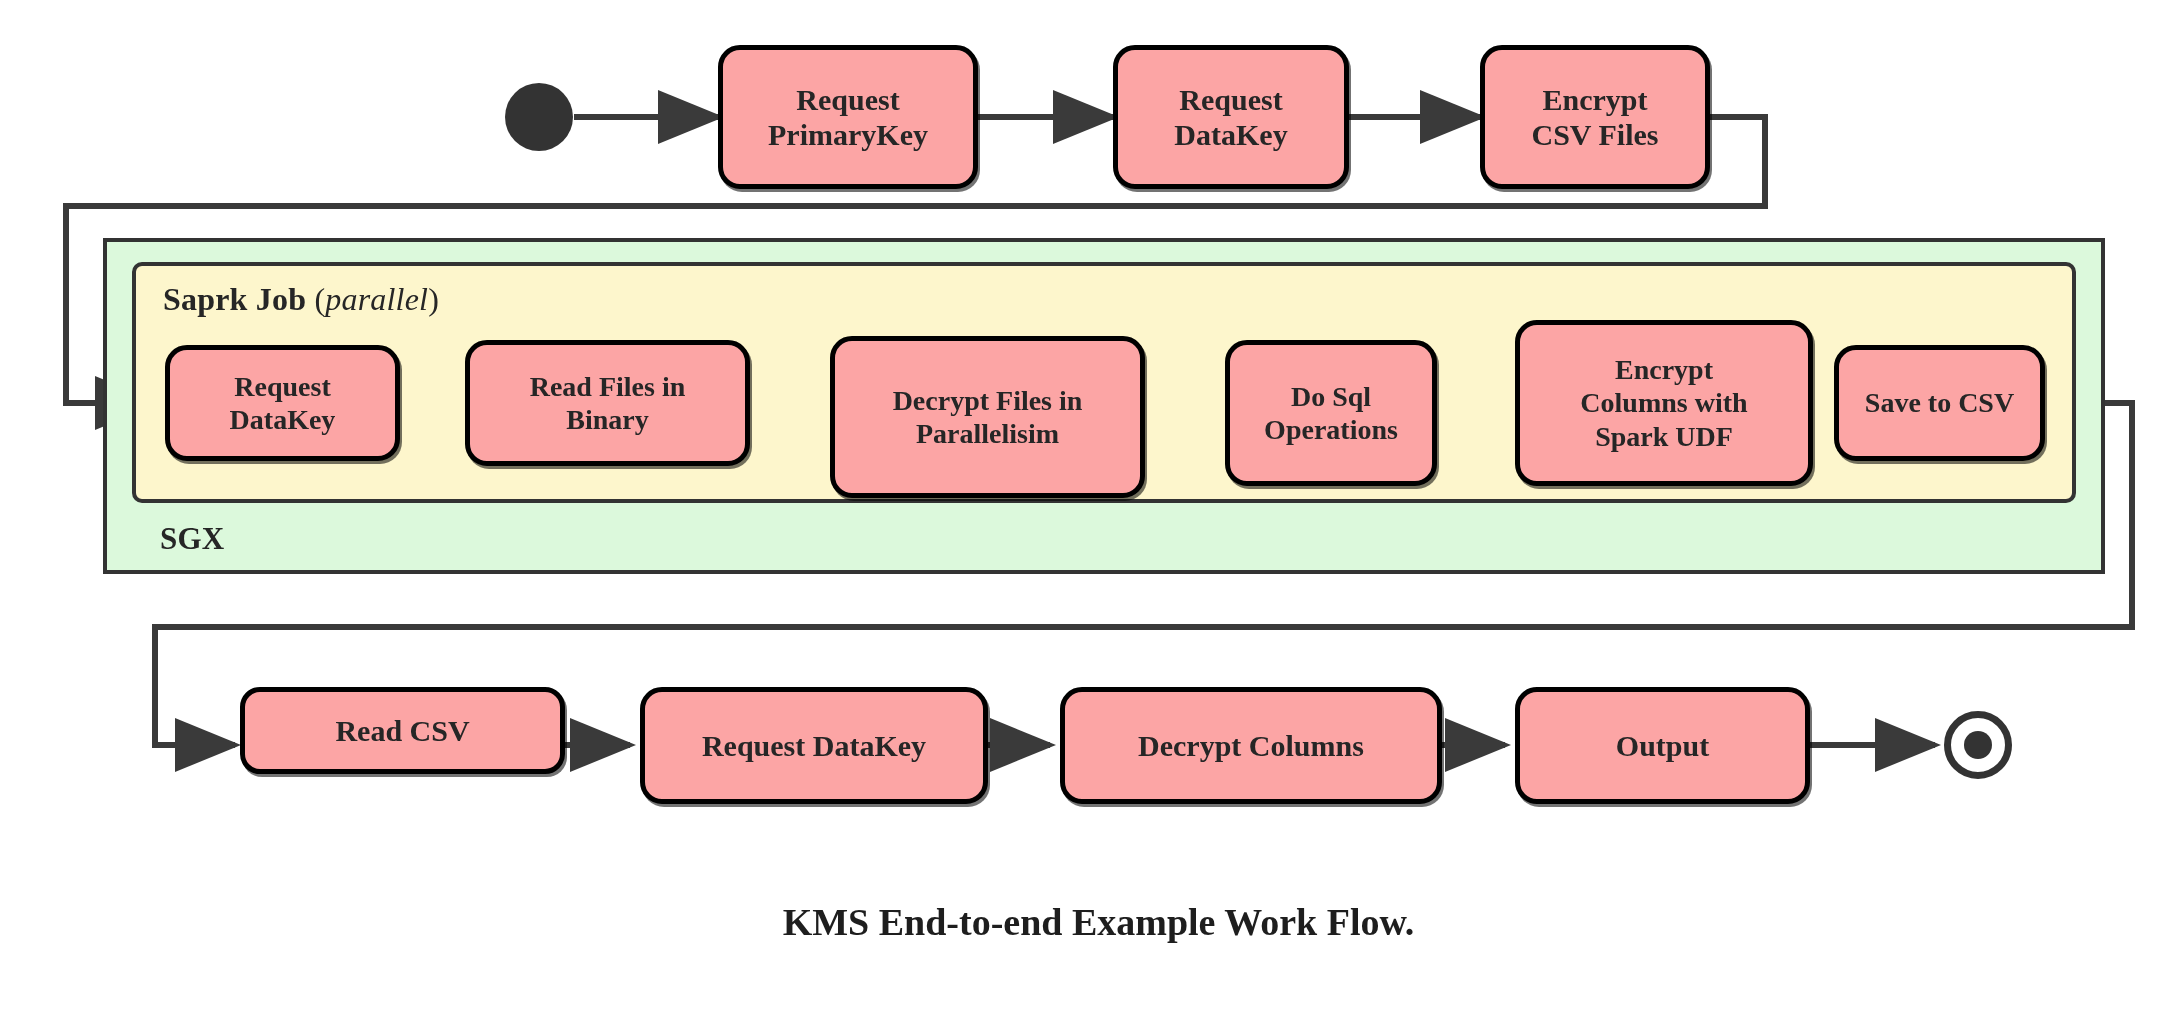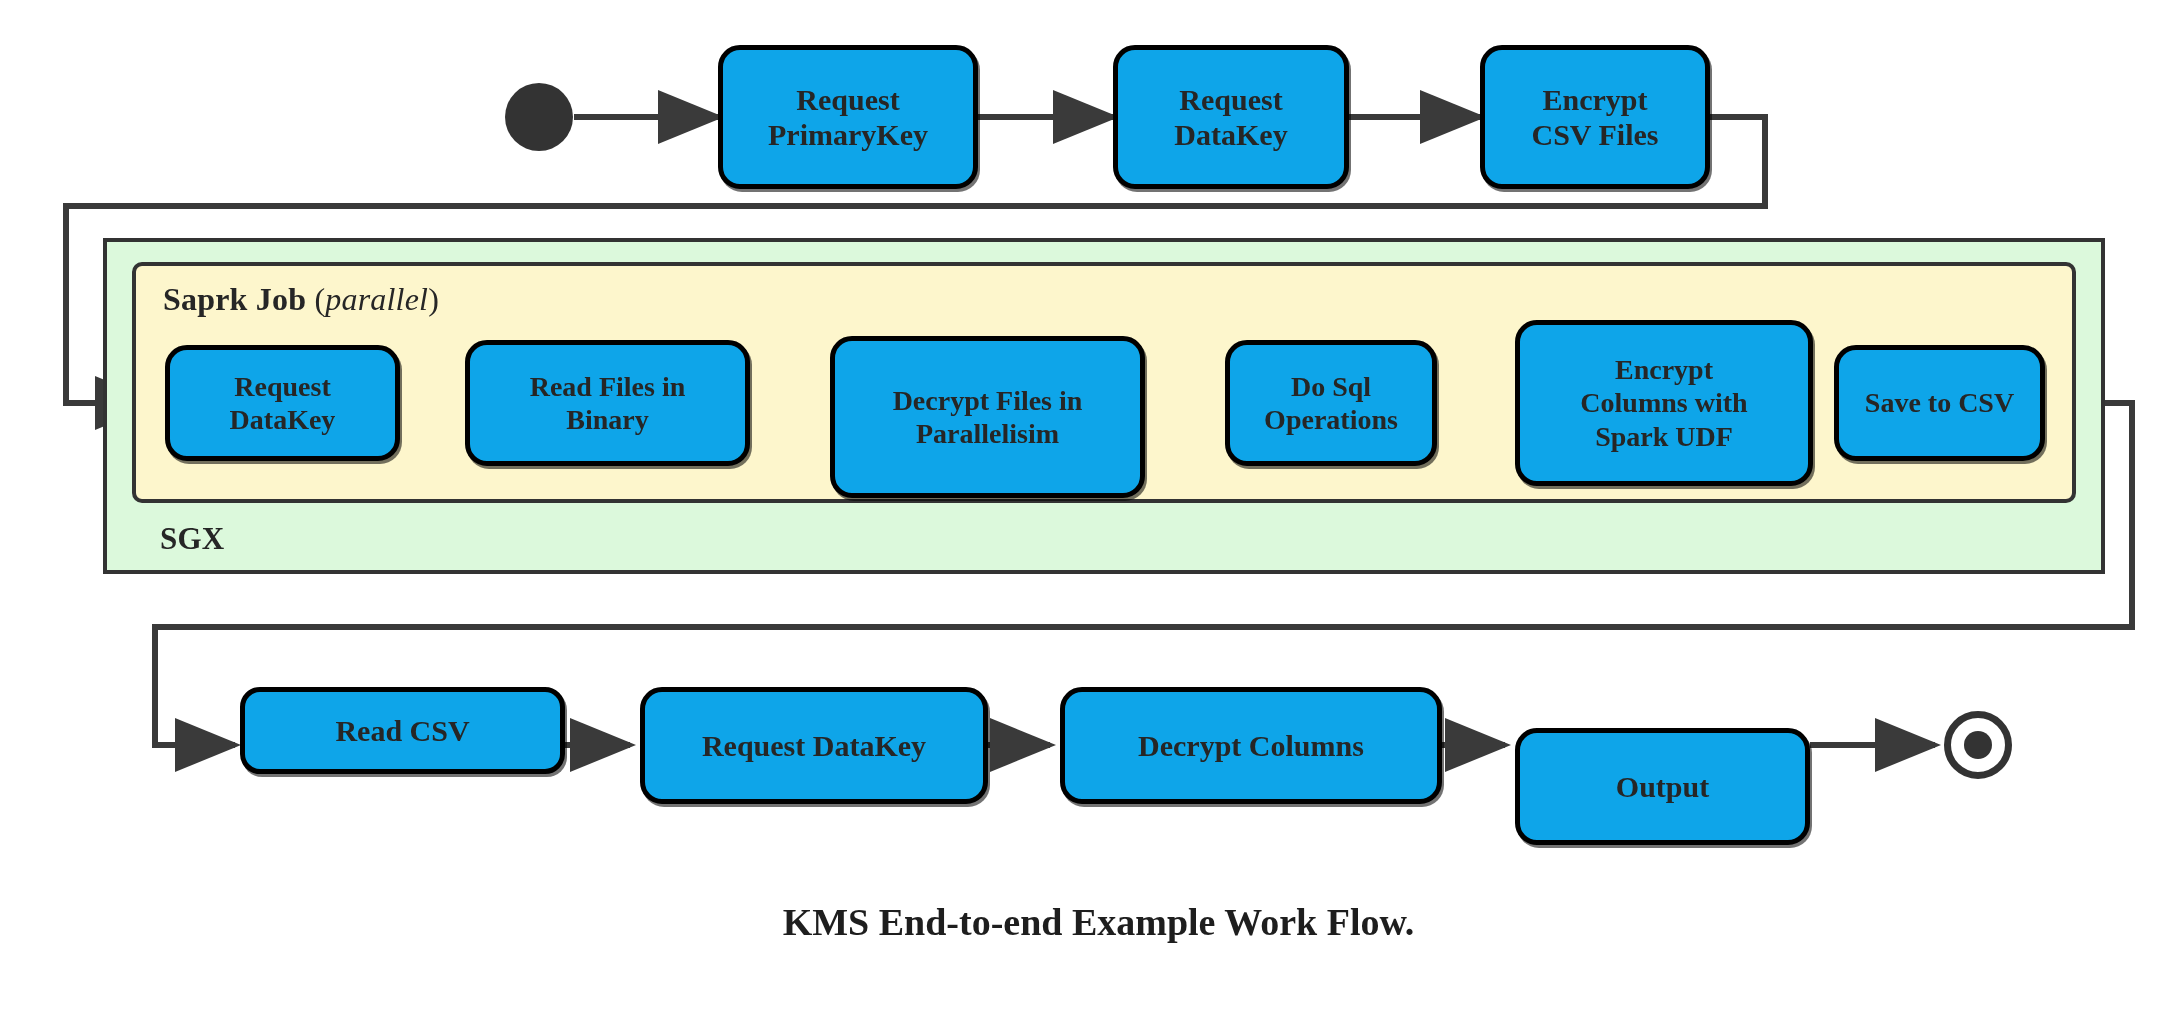--- a/index.html
+++ b/index.html
@@ -50,21 +50,21 @@
   .group-label .paren {
     font-weight: normal;
   }
   .group-label .paren em {
   }
 
   
   .node {
     position: absolute;
     box-sizing: border-box;
-    background: #0ea5e9;
+    background: #fca5a5;
     border: 5px solid #000000;
     border-radius: 22px;
     display: flex;
     align-items: center;
     justify-content: center;
     text-align: center;
     font-weight: bold;
     color: #262626;
     font-size: 30px;
     line-height: 1.18;
@@ -181,21 +181,21 @@
   <div class="node" style="left:465px; top:340px; width:285px; height:126px; font-size:28px;">
     <span class="lbl">Read Files in
 Binary</span>
   </div>
 
   <div class="node" style="left:830px; top:336px; width:315px; height:162px; font-size:28px;">
     <span class="lbl">Decrypt Files in
 Parallelisim</span>
   </div>
 
-  <div class="node" style="left:1225px; top:340px; width:212px; height:126px; font-size:28px;justify-content:center;">
+  <div class="node" style="left:1225px; top:340px; width:212px; height:146px; font-size:28px;justify-content:center;">
     <span class="lbl">Do Sql
 Operations</span>
   </div>
 
   <div class="node" style="left:1515px; top:320px; width:298px; height:166px; font-size:28px;">
     <span class="lbl">Encrypt
 Columns with
 Spark UDF</span>
   </div>
 
@@ -208,21 +208,21 @@
   </div>
 
   <div class="node" style="left:640px; top:687px; width:348px; height:117px;">
     <span class="lbl">Request DataKey</span>
   </div>
 
   <div class="node" style="left:1060px; top:687px; width:382px; height:117px;text-align:center;">
     <span class="lbl">Decrypt Columns</span>
   </div>
 
-  <div class="node" style="left:1515px; top:687px; width:295px; height:117px;margin-top:41px;">
+  <div class="node" style="left:1515px; top:687px; width:295px; height:117px;">
     <span class="lbl">Output</span>
   </div>
 
   <div class="end-node" style="left:1944px; top:711px; width:68px; height:68px;">
     <span class="inner"></span>
   </div>
 
   <div class="caption" style="left:0; top:900px; width:2179px;margin-left:9px;">KMS End-to-end Example Work Flow.</div>
 
 </div>

